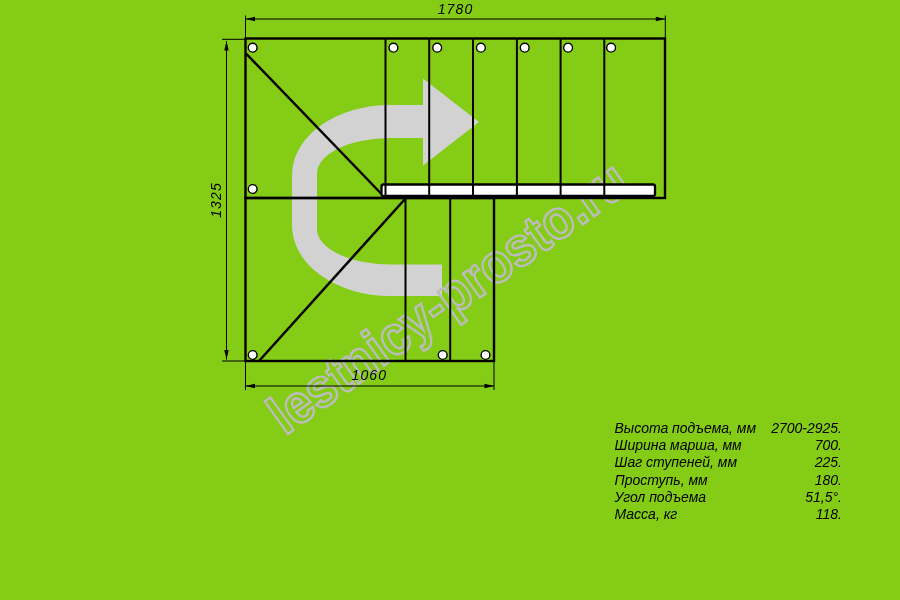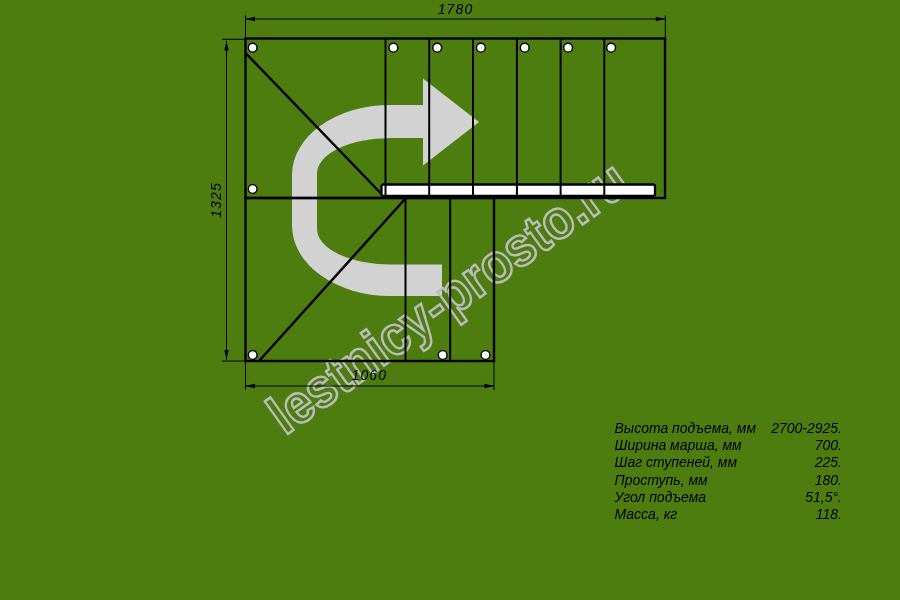--- a/index.html
+++ b/index.html
@@ -1,16 +1,16 @@
 <!DOCTYPE html>
 <html><head>
 <meta charset="utf-8">
 <style>
   html,body{margin:0;padding:0;background:#fff;}
-  #page{position:relative;width:900px;height:600px;background:#4d7c0f;overflow:hidden;
+  #page{position:relative;width:900px;height:600px;background:#84cc16;overflow:hidden;
         font-family:"Liberation Sans", sans-serif;}
 </style>
 </head>
 <body>
 
 <div id="page">
 <svg width="900" height="600" viewBox="0 0 900 600" xmlns="http://www.w3.org/2000/svg">
 
   <path d="M 423 105 L 423 78.5 L 479 122 L 423 165.5 L 423 138
            L 390 138 A 73 35.5 0 0 0 317 173.5 L 317 229

